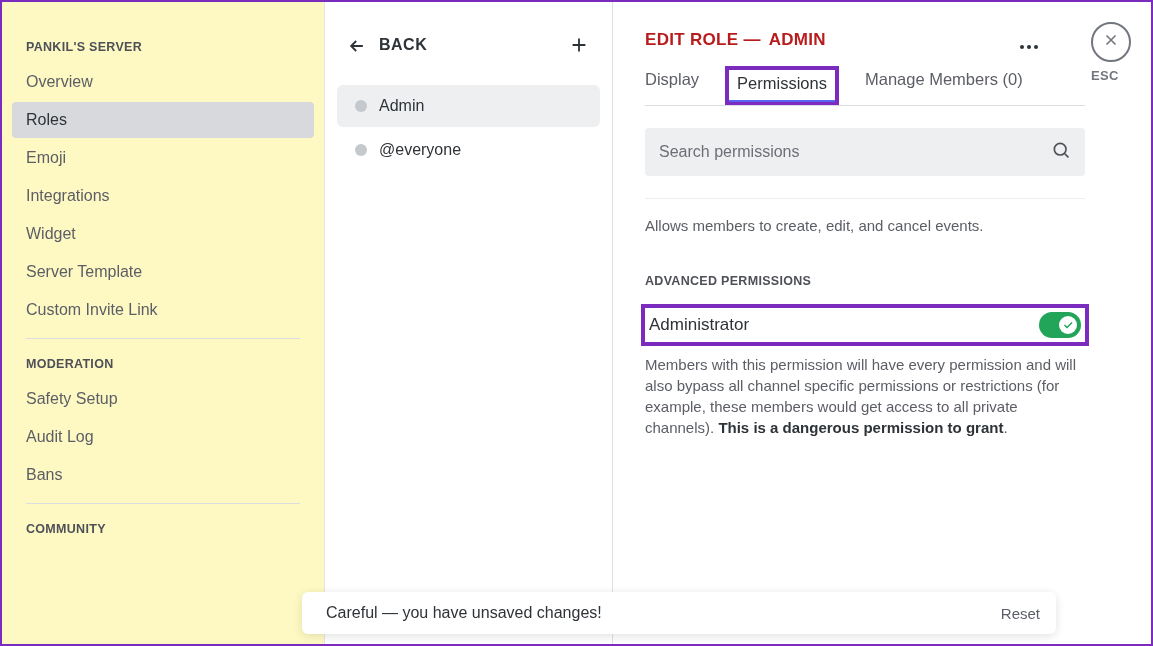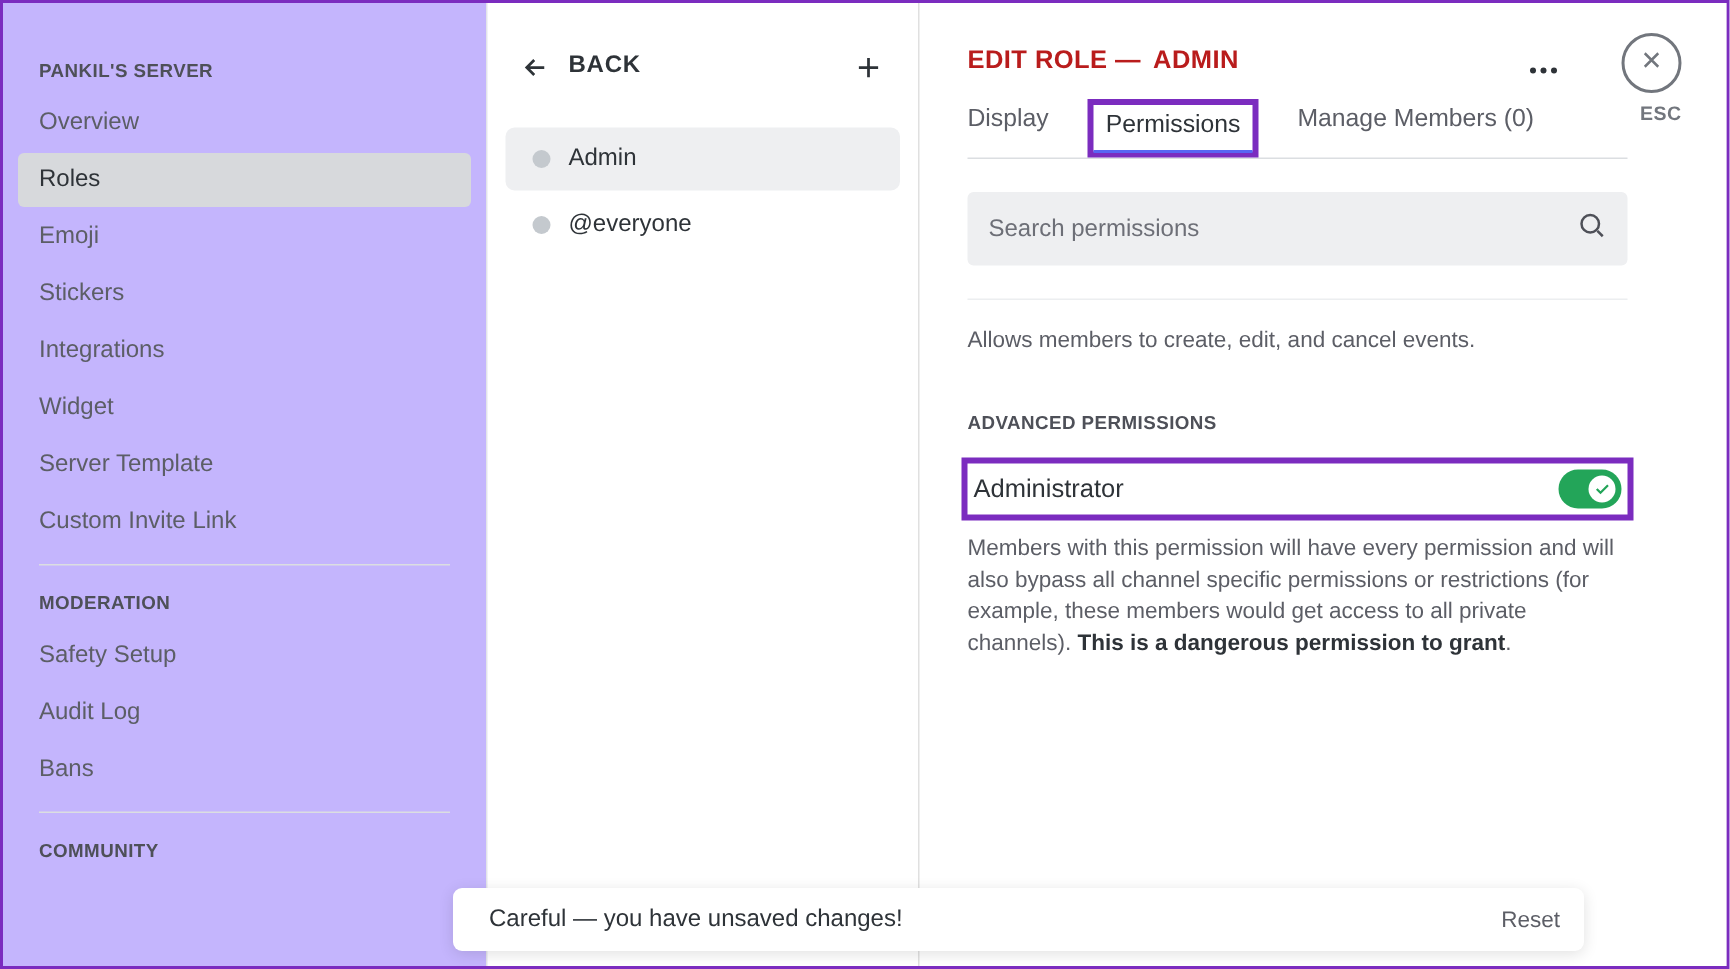--- a/index.html
+++ b/index.html
@@ -13,21 +13,21 @@
       position: relative;
     }
     .app {
       display: flex;
       height: 100%;
       background: #fff;
     }
     
     .sidebar {
       width: 323px;
-      background: #c4b5fd;
+      background: #fef9c3;
       border-right: 1px solid #e3e5e8;
       padding: 30px 10px;
       overflow-y: auto;
     }
     .sidebar-section-header {
       font-size: 12.5px;
       font-weight: 700;
       color: #4e5058;
       letter-spacing: 0.3px;
       padding: 8px 14px;
@@ -121,23 +121,23 @@
     }
     .more-icon {
       position: absolute;
       right: 110px;
       top: 33px;
       cursor: pointer;
       color: #2e3338;
     }
     .esc-container {
       position: absolute;
-      right: 30px;
+      right: 20px;
       top: 20px;
-      text-align: right;
+      text-align: left;
     }
     .esc-circle {
       width: 40px;
       height: 40px;
       border: 2px solid #72767d;
       border-radius: 50%;
       display: flex;
       align-items: center;
       justify-content: center;
       cursor: pointer;
@@ -303,21 +303,20 @@
 </head>
 <body>
 
 <div class="app">
 
   <div class="sidebar">
     <div class="sidebar-section-header">PANKIL'S SERVER</div>
     <div class="sidebar-item">Overview</div>
     <div class="sidebar-item active">Roles</div>
     <div class="sidebar-item">Emoji</div>
-    <div class="sidebar-item">Stickers</div>
     <div class="sidebar-item">Integrations</div>
     <div class="sidebar-item">Widget</div>
     <div class="sidebar-item">Server Template</div>
     <div class="sidebar-item">Custom Invite Link</div>
     <hr class="sidebar-divider">
     <div class="sidebar-section-header">MODERATION</div>
     <div class="sidebar-item">Safety Setup</div>
     <div class="sidebar-item">Audit Log</div>
     <div class="sidebar-item">Bans</div>
     <hr class="sidebar-divider">

